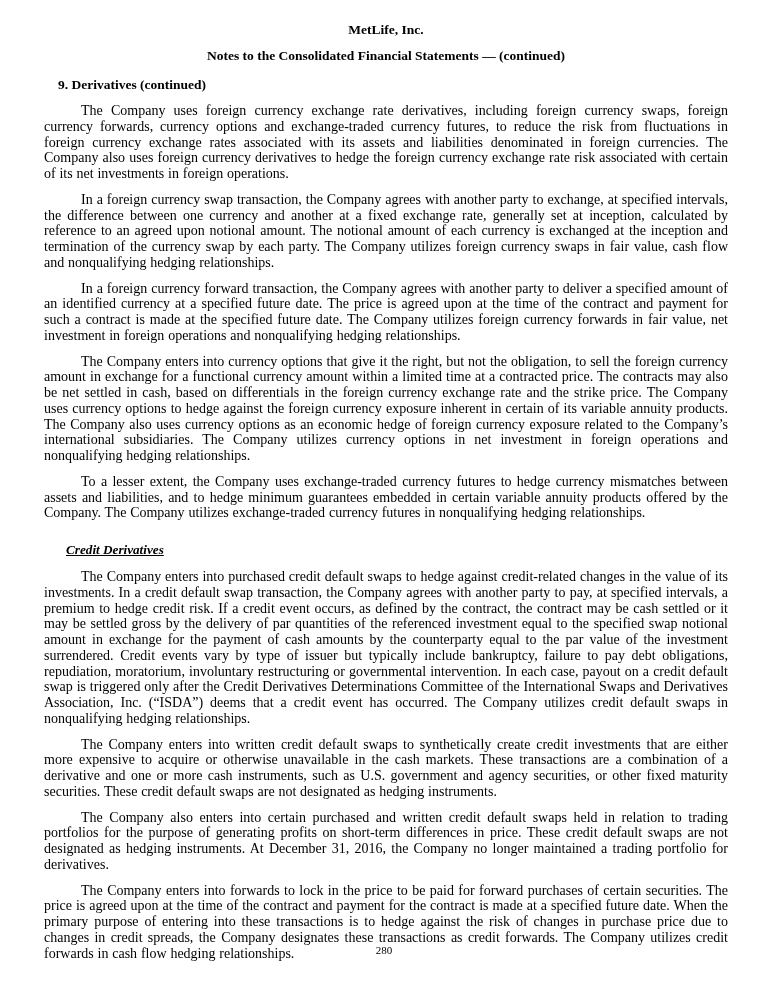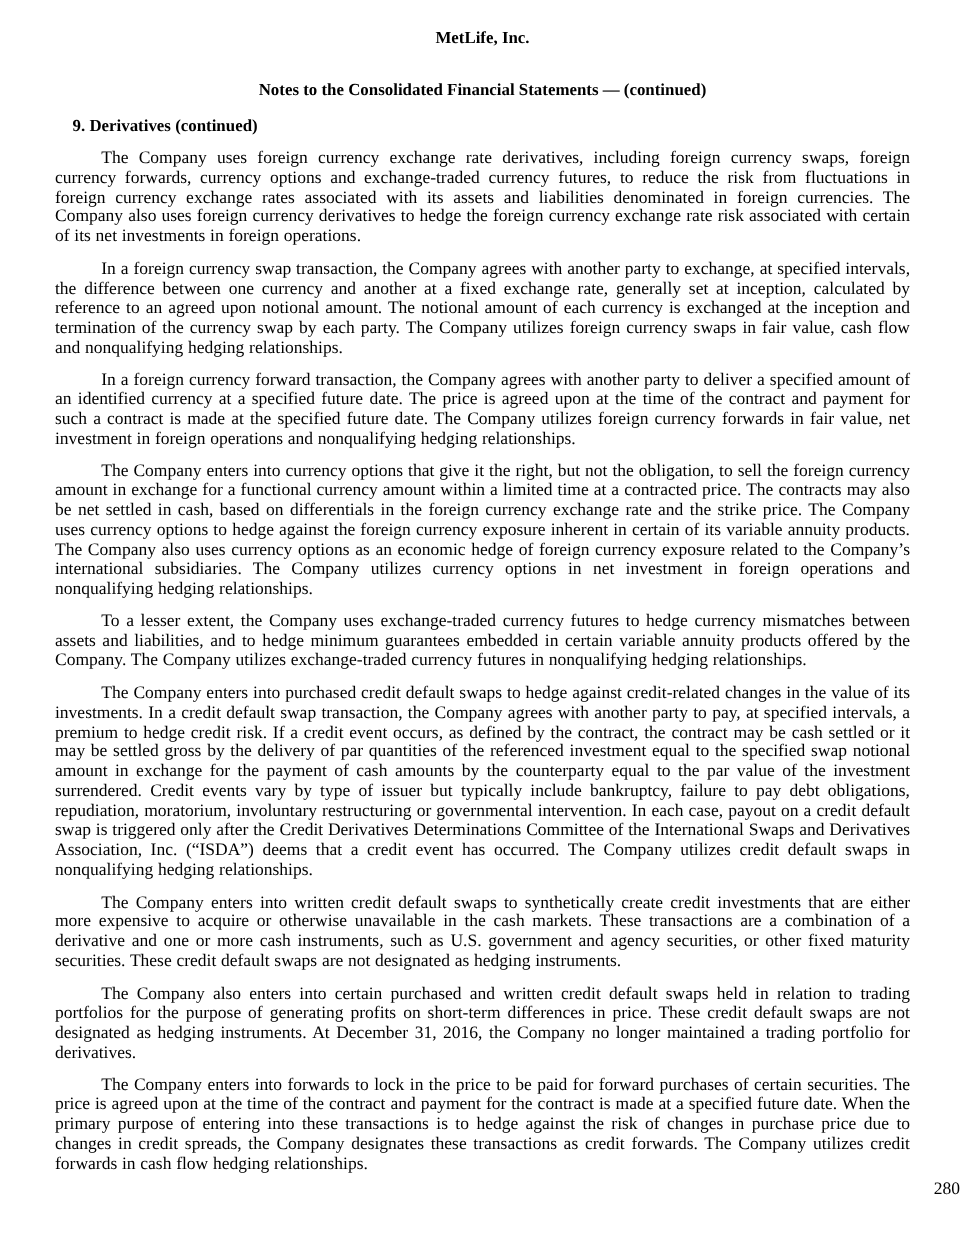--- a/index.html
+++ b/index.html
@@ -23,21 +23,21 @@
   }
   .company-title {
     font-weight: bold;
     font-size: 13.5px;
     line-height: 16px;
   }
   .doc-subtitle {
     font-weight: bold;
     font-size: 13.5px;
     line-height: 16px;
-    margin-top: 26px;
+    margin-top: 10px;
   }
   .note-heading {
     font-weight: bold;
     font-size: 13.5px;
     line-height: 16px;
     margin-top: 13px;
     margin-left: 14px;
     text-align: left;
   }
   .section-heading {
@@ -54,22 +54,22 @@
     text-align: justify;
     text-indent: 37px;
     margin: 10px 0;
     word-spacing: 0.3px;
   }
   .page-footer {
     position: absolute;
     left: 0;
     right: 0;
     top: 944px;
-    text-align: right;
-    font-size: 14px;
+    text-align: center;
+    font-size: 11px;
   }
 </style>
 </head>
 <body>
 
 <div class="page">
 
   <div class="doc-header">
     <div class="company-title">MetLife, Inc.</div>
     <div class="doc-subtitle">Notes to the Consolidated Financial Statements — (continued)</div>
@@ -79,20 +79,21 @@
 
   <section>
     <p class="body-para">The Company uses foreign currency exchange rate derivatives, including foreign currency swaps, foreign currency forwards, currency options and exchange-traded currency futures, to reduce the risk from fluctuations in foreign currency exchange rates associated with its assets and liabilities denominated in foreign currencies. The Company also uses foreign currency derivatives to hedge the foreign currency exchange rate risk associated with certain of its net investments in foreign operations.</p>
     <p class="body-para">In a foreign currency swap transaction, the Company agrees with another party to exchange, at specified intervals, the difference between one currency and another at a fixed exchange rate, generally set at inception, calculated by reference to an agreed upon notional amount. The notional amount of each currency is exchanged at the inception and termination of the currency swap by each party. The Company utilizes foreign currency swaps in fair value, cash flow and nonqualifying hedging relationships.</p>
     <p class="body-para">In a foreign currency forward transaction, the Company agrees with another party to deliver a specified amount of an identified currency at a specified future date. The price is agreed upon at the time of the contract and payment for such a contract is made at the specified future date. The Company utilizes foreign currency forwards in fair value, net investment in foreign operations and nonqualifying hedging relationships.</p>
     <p class="body-para">The Company enters into currency options that give it the right, but not the obligation, to sell the foreign currency amount in exchange for a functional currency amount within a limited time at a contracted price. The contracts may also be net settled in cash, based on differentials in the foreign currency exchange rate and the strike price. The Company uses currency options to hedge against the foreign currency exposure inherent in certain of its variable annuity products. The Company also uses currency options as an economic hedge of foreign currency exposure related to the Company’s international subsidiaries. The Company utilizes currency options in net investment in foreign operations and nonqualifying hedging relationships.</p>
     <p class="body-para">To a lesser extent, the Company uses exchange-traded currency futures to hedge currency mismatches between assets and liabilities, and to hedge minimum guarantees embedded in certain variable annuity products offered by the Company. The Company utilizes exchange-traded currency futures in nonqualifying hedging relationships.</p>
   </section>
 
   <section>
+    <div class="section-heading">Credit Derivatives</div>
     <p class="body-para">The Company enters into purchased credit default swaps to hedge against credit-related changes in the value of its investments. In a credit default swap transaction, the Company agrees with another party to pay, at specified intervals, a premium to hedge credit risk. If a credit event occurs, as defined by the contract, the contract may be cash settled or it may be settled gross by the delivery of par quantities of the referenced investment equal to the specified swap notional amount in exchange for the payment of cash amounts by the counterparty equal to the par value of the investment surrendered. Credit events vary by type of issuer but typically include bankruptcy, failure to pay debt obligations, repudiation, moratorium, involuntary restructuring or governmental intervention. In each case, payout on a credit default swap is triggered only after the Credit Derivatives Determinations Committee of the International Swaps and Derivatives Association, Inc. (“ISDA”) deems that a credit event has occurred. The Company utilizes credit default swaps in nonqualifying hedging relationships.</p>
     <p class="body-para">The Company enters into written credit default swaps to synthetically create credit investments that are either more expensive to acquire or otherwise unavailable in the cash markets. These transactions are a combination of a derivative and one or more cash instruments, such as U.S. government and agency securities, or other fixed maturity securities. These credit default swaps are not designated as hedging instruments.</p>
     <p class="body-para">The Company also enters into certain purchased and written credit default swaps held in relation to trading portfolios for the purpose of generating profits on short-term differences in price. These credit default swaps are not designated as hedging instruments. At December 31, 2016, the Company no longer maintained a trading portfolio for derivatives.</p>
     <p class="body-para">The Company enters into forwards to lock in the price to be paid for forward purchases of certain securities. The price is agreed upon at the time of the contract and payment for the contract is made at a specified future date. When the primary purpose of entering into these transactions is to hedge against the risk of changes in purchase price due to changes in credit spreads, the Company designates these transactions as credit forwards. The Company utilizes credit forwards in cash flow hedging relationships.</p>
   </section>
 
   <div class="page-footer">280</div>
 
 </div>
 

